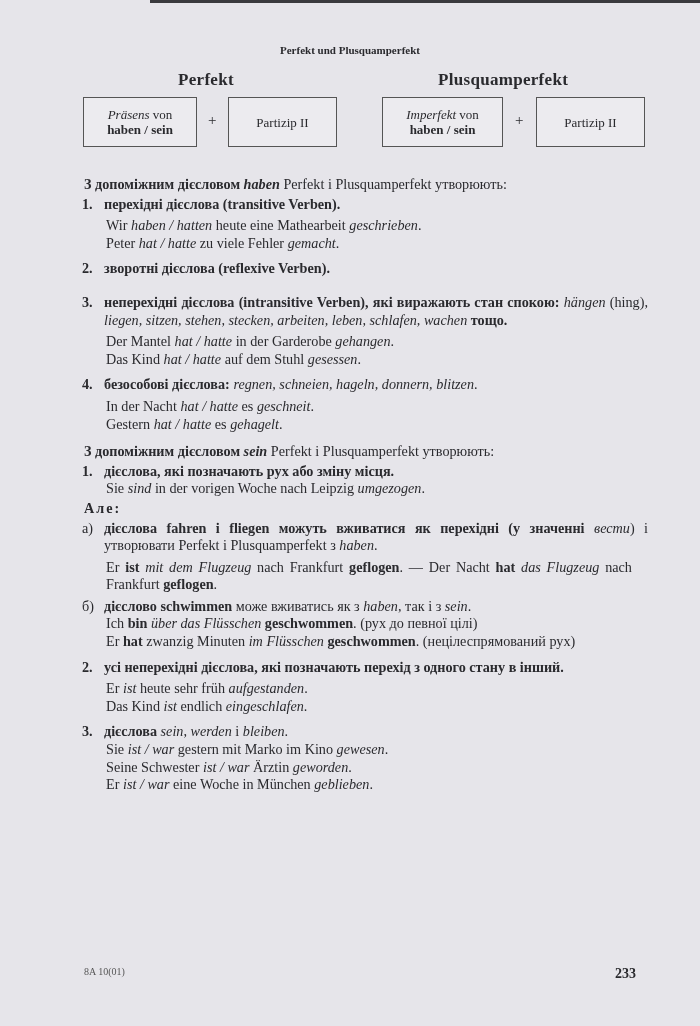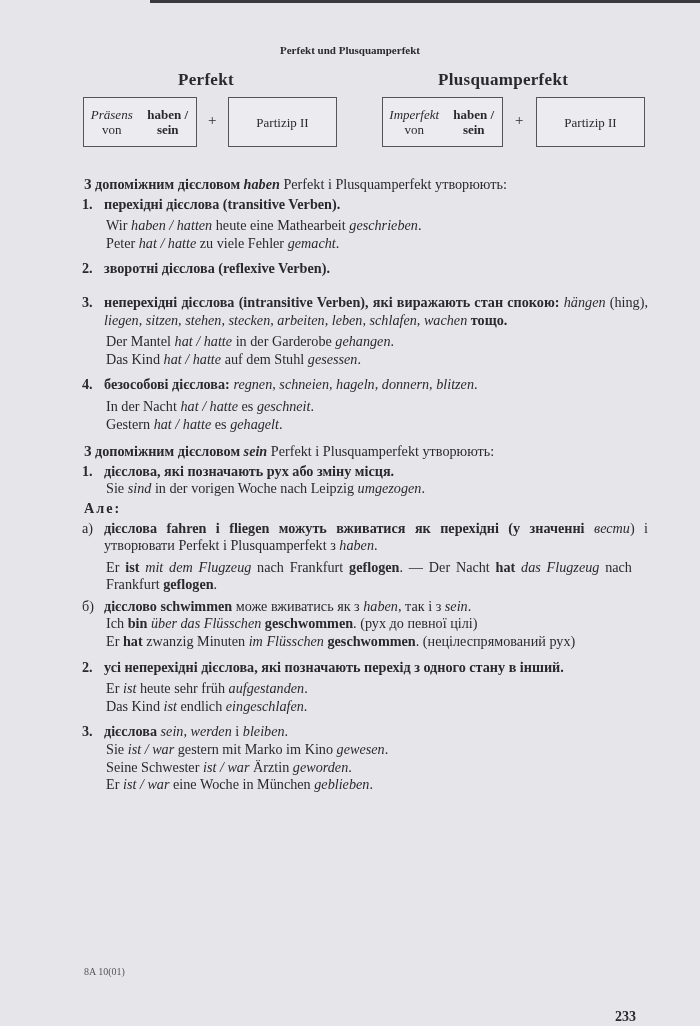--- a/index.html
+++ b/index.html
@@ -2,35 +2,35 @@
 <html><head>
 <meta charset="utf-8">
 <style>
   html,body{margin:0;padding:0;}
   body{width:700px;height:1026px;background:#e6e5ea;position:relative;overflow:hidden;
     font-family:"Liberation Serif","DejaVu Serif",serif;color:#2a2a2e;}
   .topbar{position:absolute;left:150px;top:0;width:550px;height:3px;background:#3a3a3e;}
   .title{position:absolute;top:44px;left:0;width:700px;text-align:center;font-weight:bold;font-size:11px;}
   .subh{position:absolute;top:70px;font-weight:bold;font-size:17px;letter-spacing:0.3px;}
   .box{position:absolute;top:97px;height:48px;border:1.5px solid #555;background:#ecebef;
-    display:flex;flex-direction:row;justify-content:center;align-items:center;font-size:13px;line-height:15px;text-align:center;}
+    display:flex;flex-direction:column;justify-content:center;align-items:center;font-size:13px;line-height:15px;text-align:center;}
   .plus{position:absolute;top:112px;font-size:15px;}
   .content{position:absolute;left:82px;top:174px;width:566px;font-size:14.2px;line-height:17.6px;}
   .p{margin:2px;}
   .item{display:flex;margin:0;}
   .num{width:22px;flex:none;}
   .itext{flex:1;text-align:justify;}
   .ex{margin:0 16px 0 24px;}
   .gap{height:8px;}
   .gap2{height:4px;}
   i{font-style:italic;}
   b{font-weight:bold;}
   .ukb{font-weight:bold;}
   .footer-left{position:absolute;left:84px;top:966px;font-size:10px;color:#555;}
-  .pagenum{position:absolute;left:615px;top:966px;font-size:14px;font-weight:bold;margin-top:43px;}
+  .pagenum{position:absolute;left:615px;top:966px;font-size:14px;font-weight:bold;}
 </style>
 </head>
 <body>
 
 <div class="topbar"></div>
 
 <div class="title">Perfekt und Plusquamperfekt</div>
 <div class="subh" style="left:178px;">Perfekt</div>
 <div class="subh" style="left:438px;">Plusquamperfekt</div>
 

